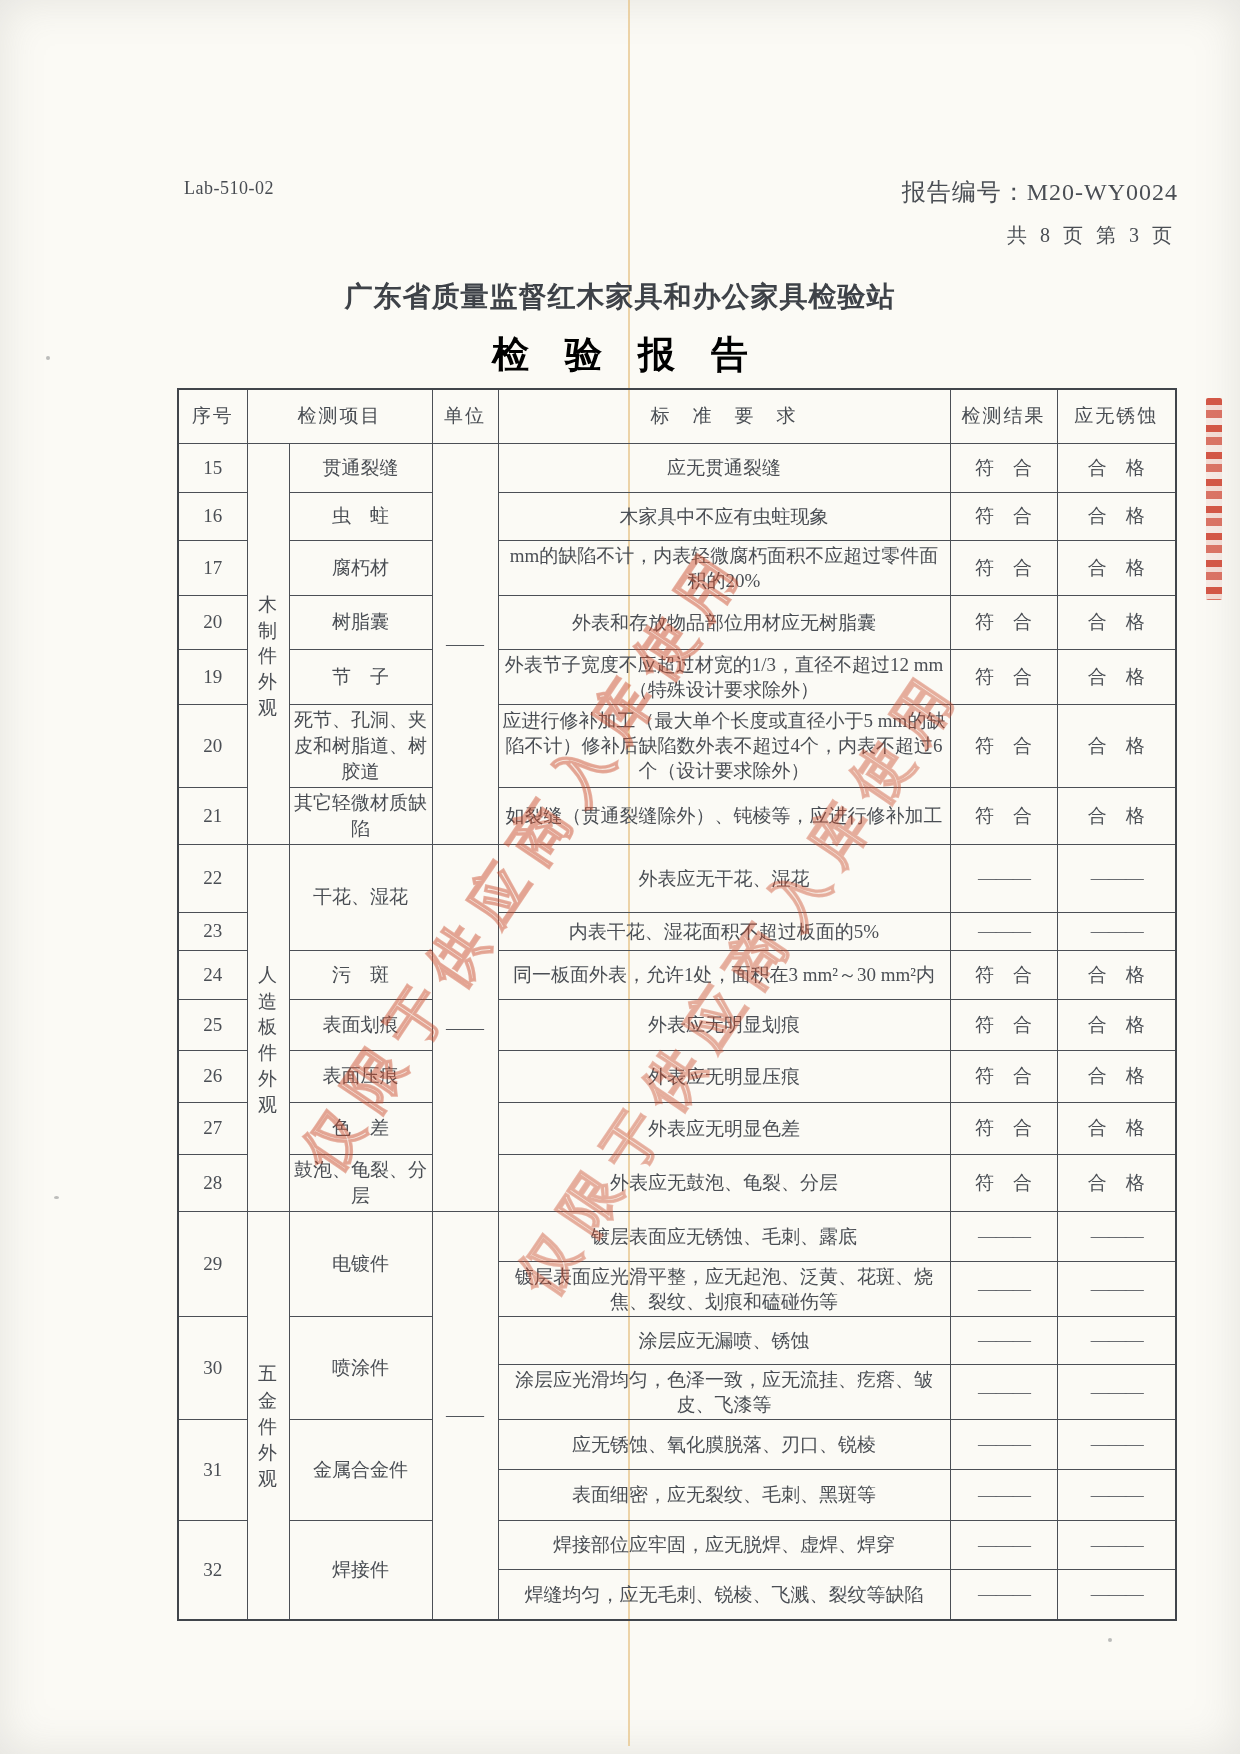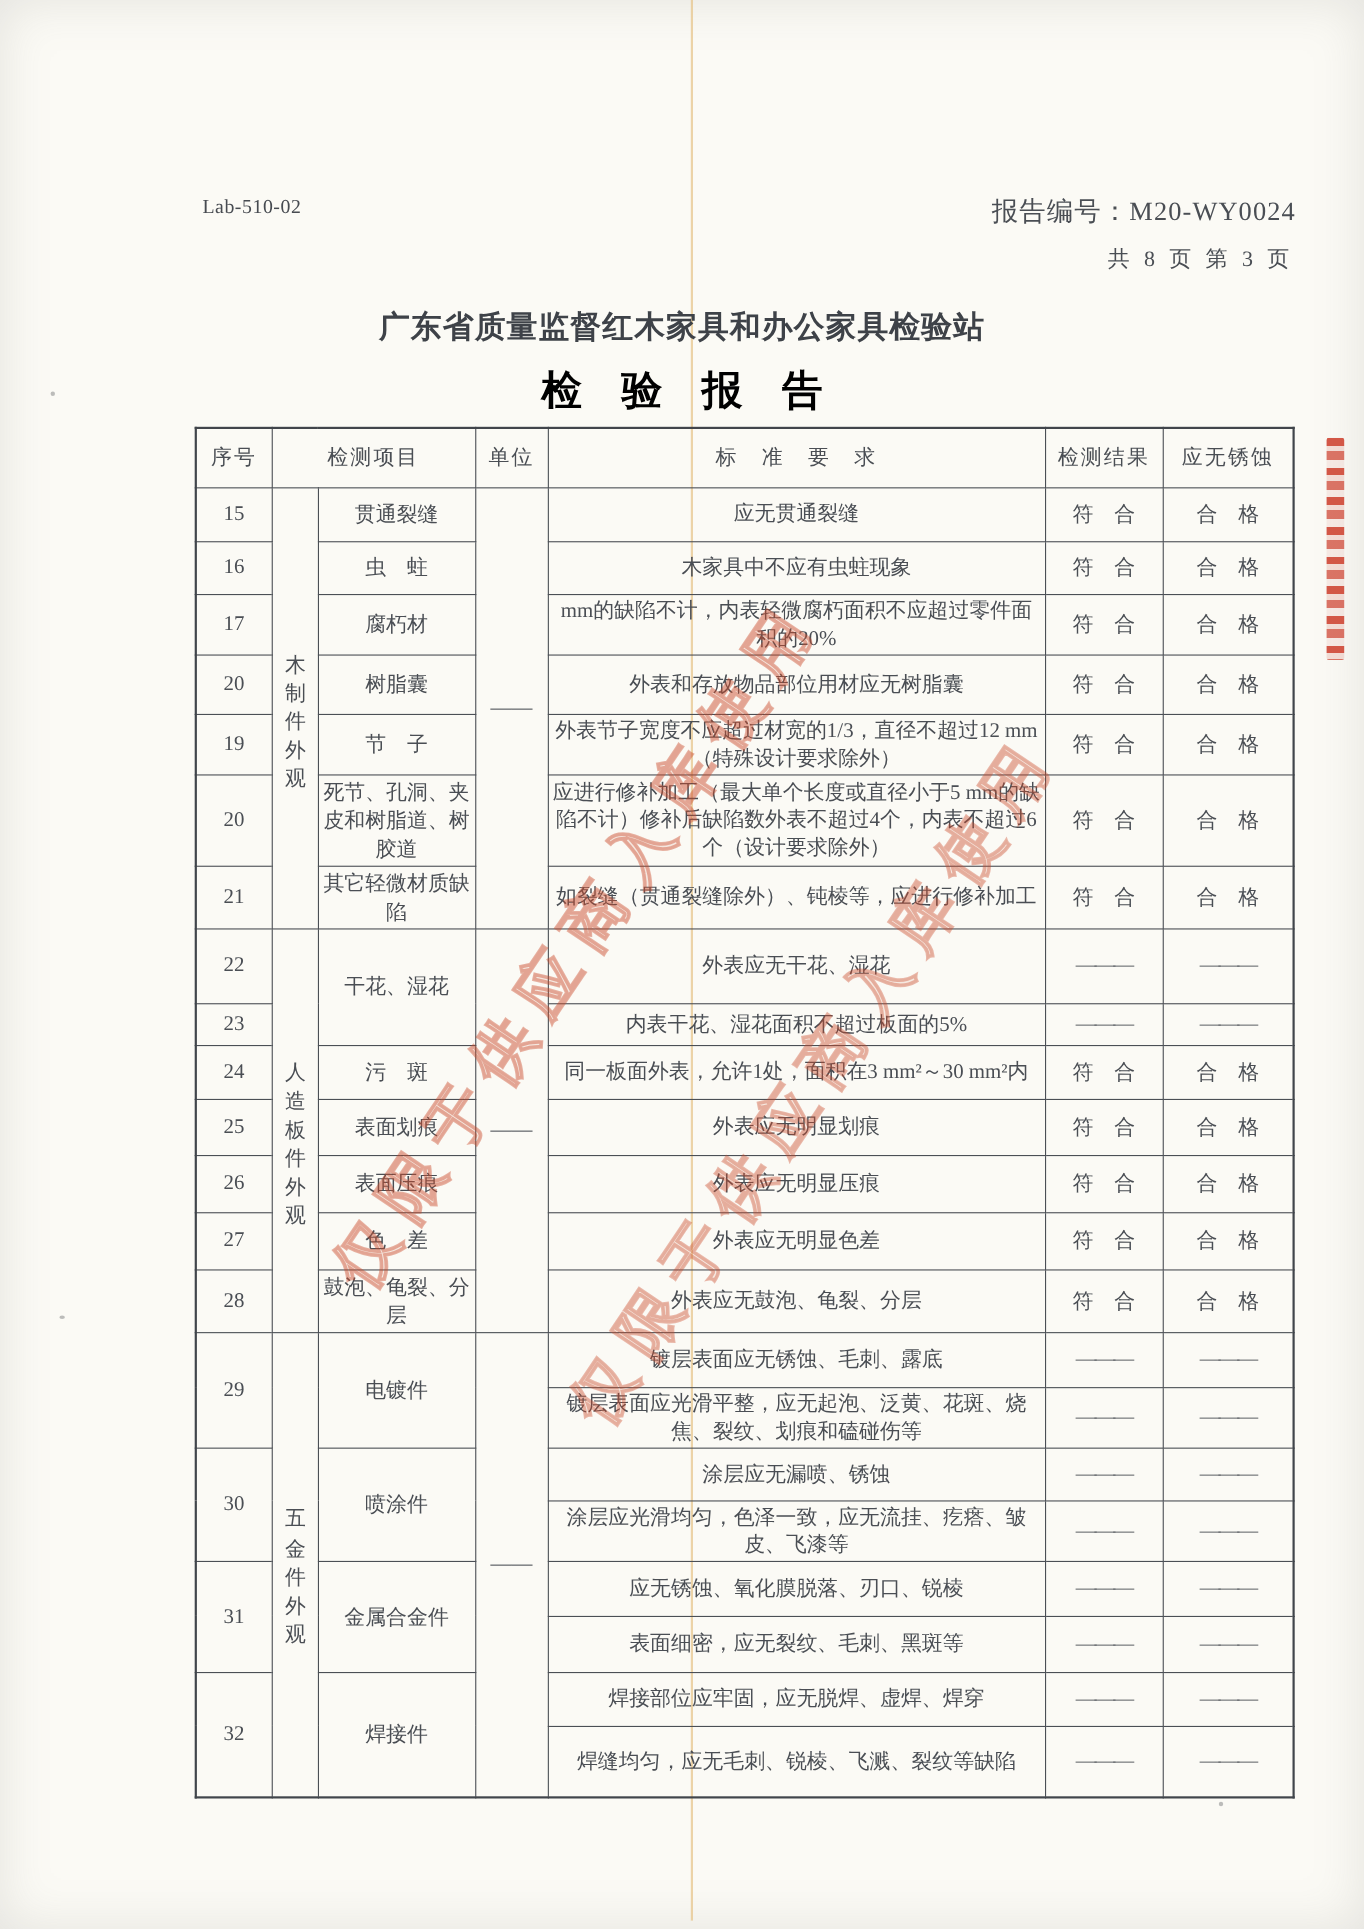--- a/index.html
+++ b/index.html
@@ -231,21 +231,21 @@
         <td class="dash">———</td>
         <td class="dash">———</td>
       </tr>
       <tr style="height: 49px;">
         <td rowspan="2" class="seq">32</td>
         <td rowspan="2">焊接件</td>
         <td class="req">焊接部位应牢固，应无脱焊、虚焊、焊穿</td>
         <td class="dash">———</td>
         <td class="dash">———</td>
       </tr>
-      <tr style="height: 65px; margin-top: 24px;">
+      <tr style="height: 51px; margin-top: 24px;">
         <td class="req">焊缝均匀，应无毛刺、锐棱、飞溅、裂纹等缺陷</td>
         <td class="dash">———</td>
         <td class="dash">———</td>
       </tr>
     </tbody>
 </table>
 
 <div class="watermark wm-a">仅限于供应商入库使用</div>
 <div class="watermark wm-b">仅限于供应商入库使用</div>
 <div class="stamp-edge"></div>

